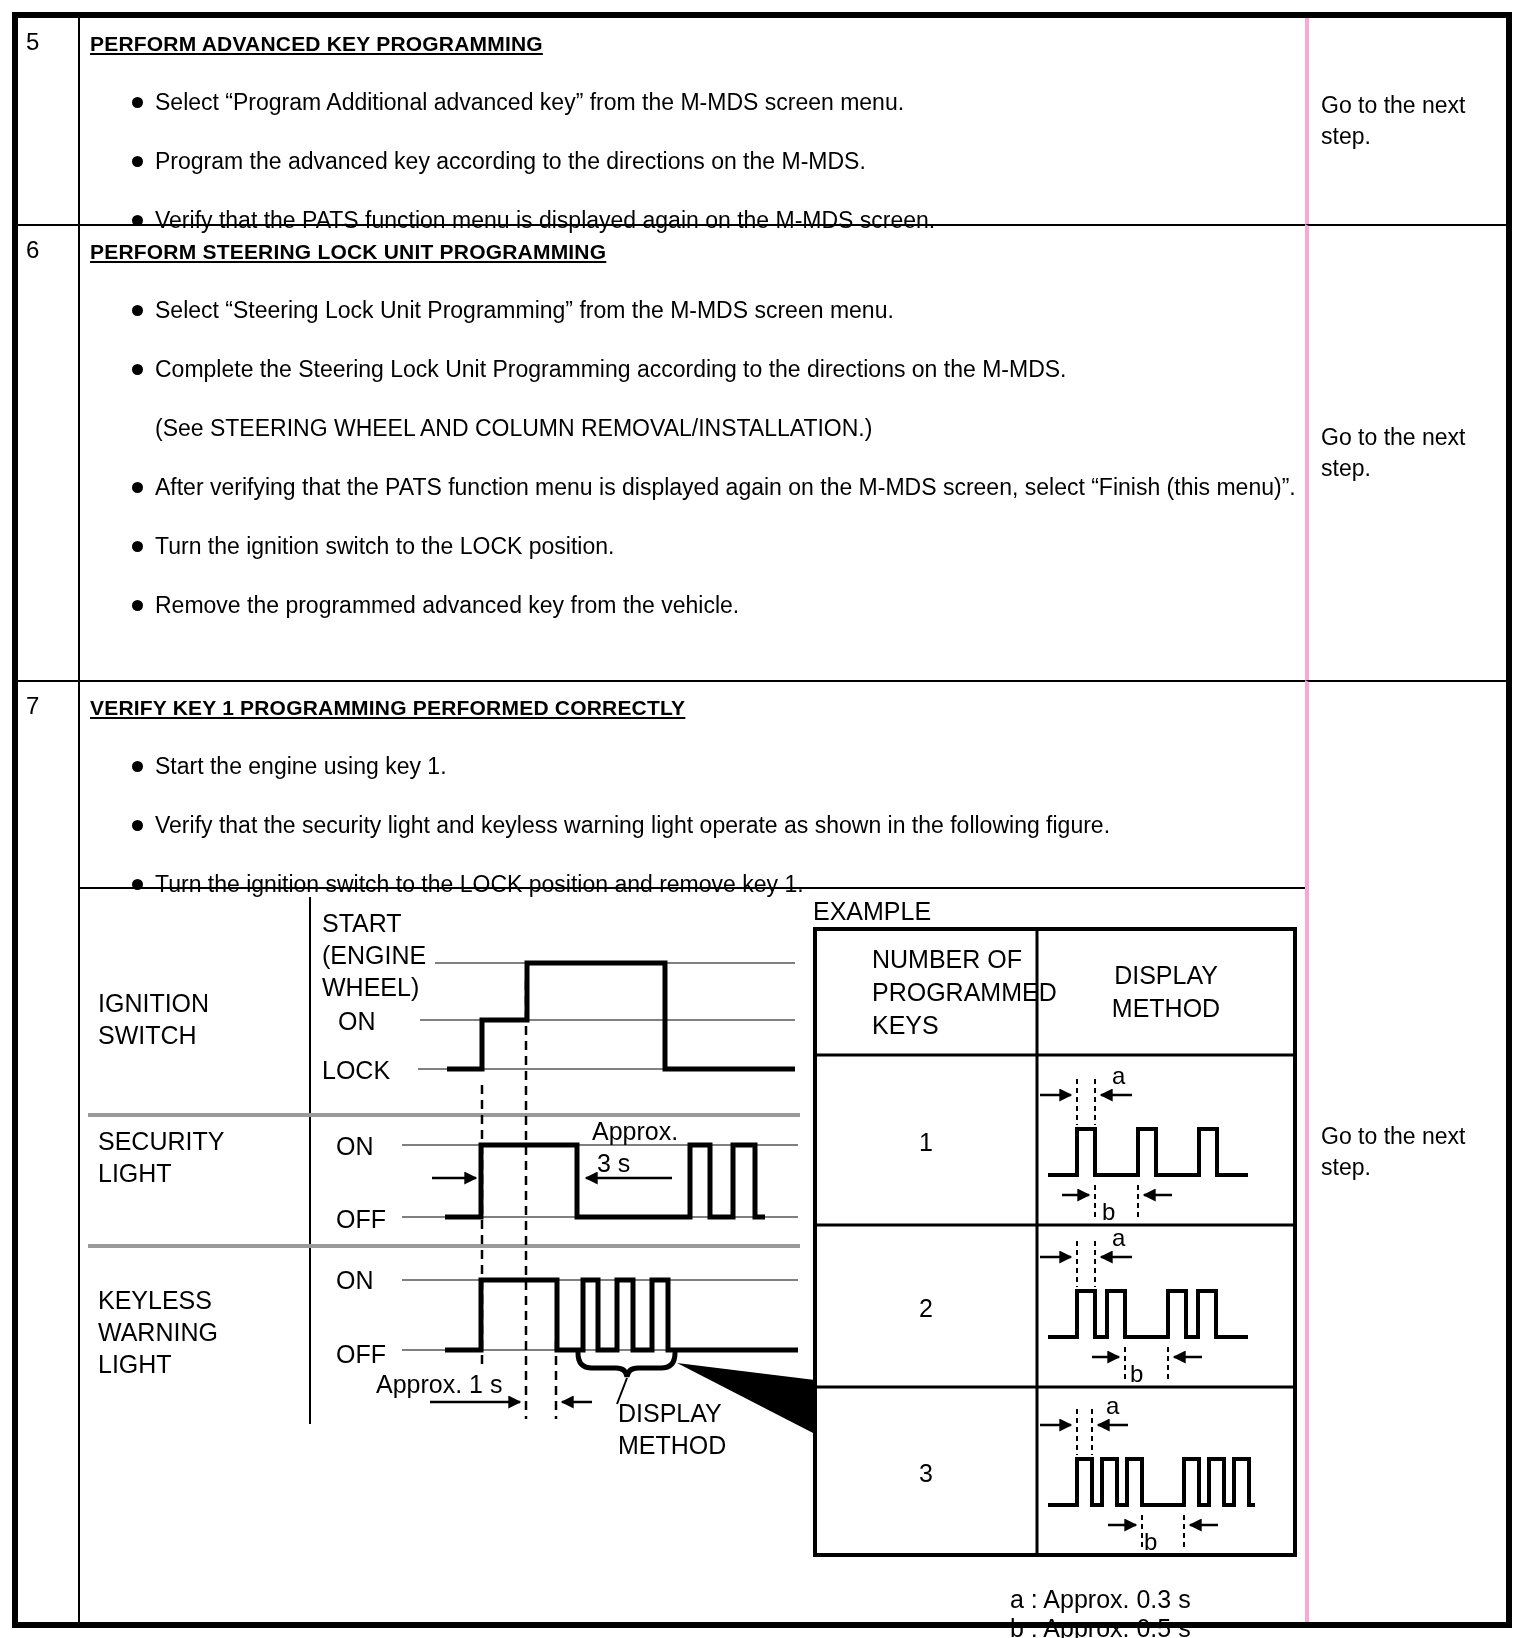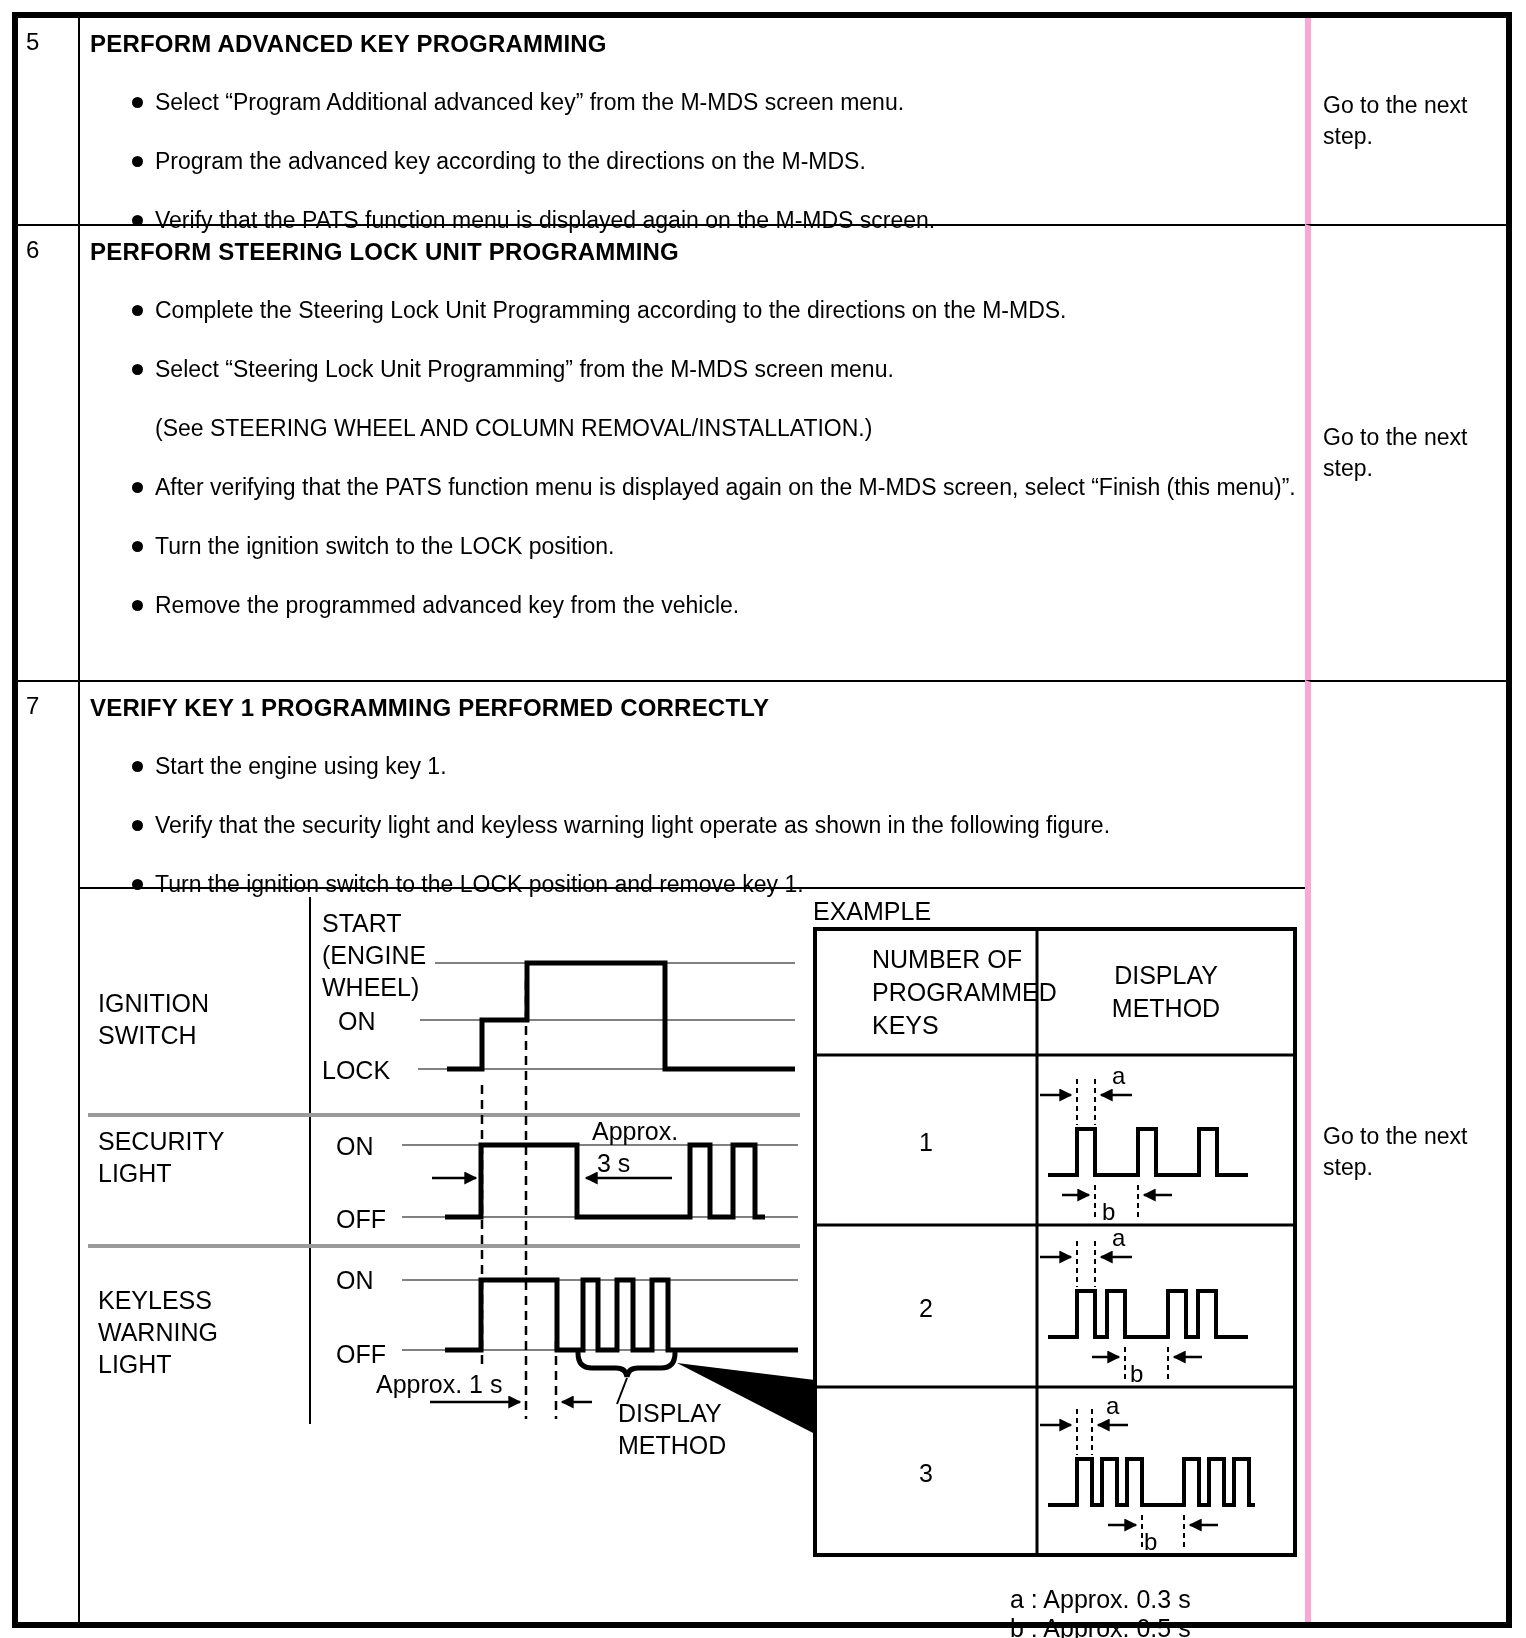--- a/index.html
+++ b/index.html
@@ -24,27 +24,27 @@
     border-right:2px solid #000;
     padding:10px 0 0 8px;
     font-size:24px;
   }
   .content-cell {
     position:relative;
     padding:10px 0 0 10px;
     font-size:23px; line-height:31px;
   }
   .action-cell {
-    border-left:6px solid #f9a8d4;
+    border-left:4px solid #f9a8d4;
     display:flex; align-items:center;
     padding:0 8px 0 12px;
     font-size:23px; line-height:31px;
   }
   .row2 { border-top:2px solid #000; }
-  .step-title { font-weight:bold; font-size:24px; letter-spacing:0.2px; }
+  .step-title { font-weight:bold; font-size:21px; letter-spacing:0.2px;text-decoration:underline; }
   ul.bullets { list-style:none; margin:0; padding:0; }
   ul.bullets li { position:relative; padding-left:65px; margin-top:28px; }
   ul.bullets li.dotted::before {
     content:""; position:absolute; left:42px; top:10px;
     width:11px; height:11px; border-radius:50%; background:#000;
   }
   
   .figure {
     position:absolute; left:0; right:0; top:205px; bottom:0;
     border-top:2px solid #000;
@@ -75,22 +75,22 @@
       </ul>
     </div>
     <div class="cell action-cell">
         <span>Go to the next step.</span>
       </div>
 
     <div class="cell num-cell row2"><span>6</span></div>
     <div class="cell content-cell row2">
       <div class="step-title">PERFORM STEERING LOCK UNIT PROGRAMMING</div>
       <ul class="bullets">
+        <li class="dotted">Select “Steering Lock Unit Programming” from the M-MDS screen menu.</li>
         <li class="dotted">Complete the Steering Lock Unit Programming according to the directions on the M-MDS.</li>
-        <li class="dotted">Select “Steering Lock Unit Programming” from the M-MDS screen menu.</li>
         <li>(See STEERING WHEEL AND COLUMN REMOVAL/INSTALLATION.)</li>
         <li class="dotted">After verifying that the PATS function menu is displayed again on the M-MDS screen, select “Finish (this menu)”.</li>
         <li class="dotted">Turn the ignition switch to the LOCK position.</li>
         <li class="dotted">Remove the programmed advanced key from the vehicle.</li>
       </ul>
     </div>
     <div class="cell action-cell row2">
         <span>Go to the next step.</span>
       </div>
 

